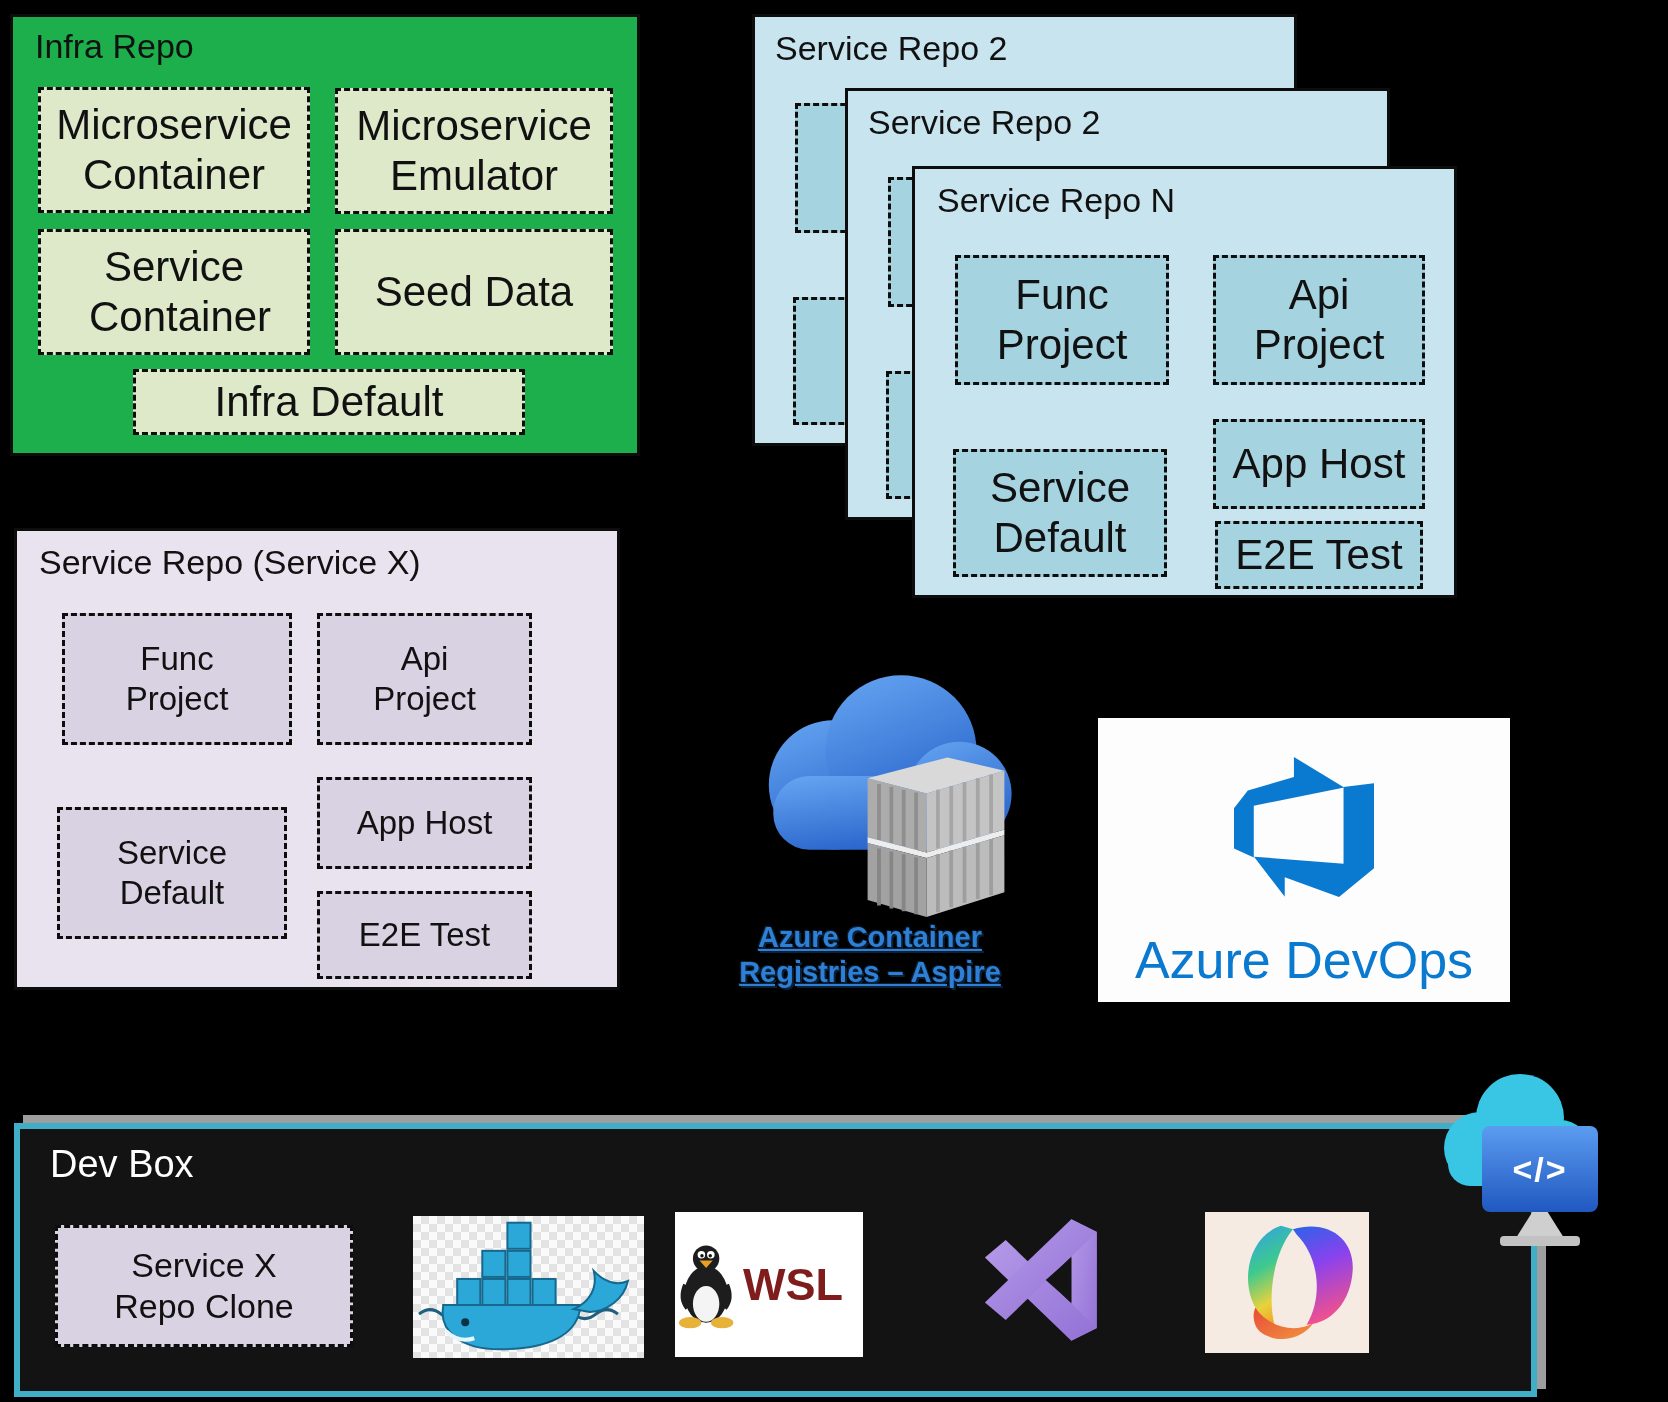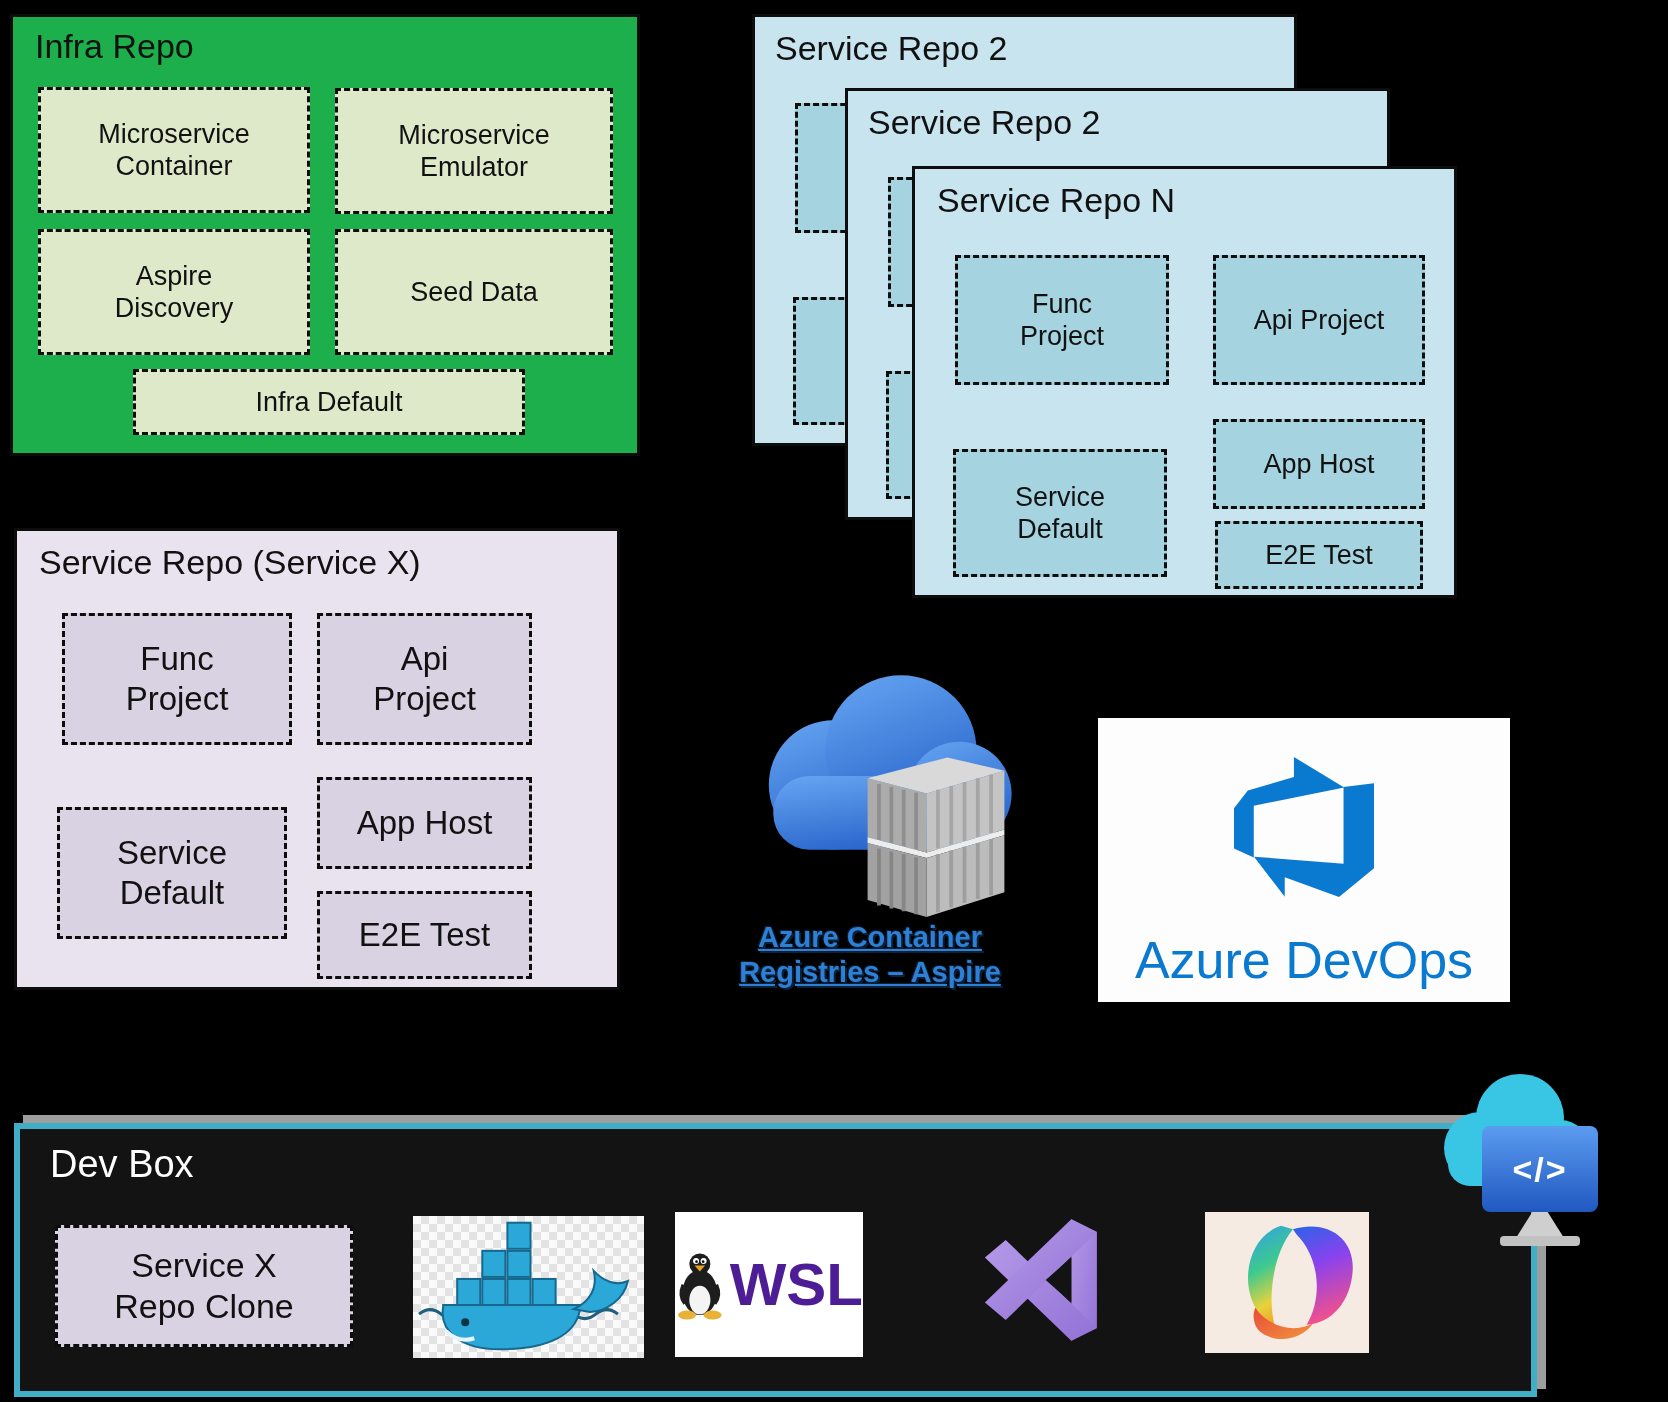--- a/index.html
+++ b/index.html
@@ -5,21 +5,21 @@
   html,body{margin:0;padding:0;background:#000;}
   #stage{
     position:relative;width:1656px;height:1402px;background:var(--bg,#000);
     font-family:"Liberation Sans","DejaVu Sans",sans-serif;overflow:hidden;
   }
   .panel{position:absolute;border:3px solid #0d0d0d;box-sizing:border-box;}
   .panel-title{position:absolute;font-size:34px;color:#111;white-space:nowrap;}
   .ibox{
     position:absolute;border:3px dashed #0d0d0d;box-sizing:border-box;
     display:flex;align-items:center;justify-content:center;text-align:center;
-    font-size:27px;color:#111;line-height:1.2;
+    font-size:42px;color:#111;line-height:1.2;
   }
   .ibox span{display:block;}
   .green-panel{background:var(--green);}
   .green-item{background:var(--green-item);}
   .blue-panel{background:var(--blue-panel);}
   .blue-item{background:var(--blue-item);}
   .purple-panel{background:var(--purple-panel);}
   .purple-item{background:var(--purple-item);}
   .mw140{max-width:140px;} .mw170{max-width:170px;} .mw250{max-width:250px;} .mw225{max-width:225px;}
   
@@ -43,21 +43,21 @@
   }
   #devbox-title{position:absolute;left:30px;top:14px;font-size:38px;color:#fff;}
   #repo-clone-box{left:35px;top:96px;width:298px;height:122px;font-size:34px;}
   .tile{position:absolute;box-sizing:border-box;}
   #docker-tile{left:393px;top:87px;width:231px;height:142px;
     background-image:
       linear-gradient(45deg,#e3e3e3 25%,transparent 25%,transparent 75%,#e3e3e3 75%),
       linear-gradient(45deg,#e3e3e3 25%,#fafafa 25%,#fafafa 75%,#e3e3e3 75%);
     background-size:16px 16px;background-position:0 0,8px 8px;background-color:#fafafa;}
   #wsl-tile{left:655px;top:83px;width:188px;height:145px;background:#fff;display:flex;align-items:center;}
-  #wsl-text{font-size:60px;font-weight:700;color:#4c1d95;margin-left:2px;}
+  #wsl-text{font-size:45px;font-weight:700;color:#7f1d1d;margin-left:2px;}
   #vs-tile{left:900px;top:71px;width:245px;height:160px;}
   #copilot-tile{left:1185px;top:83px;width:164px;height:141px;background:#f6ebe3;display:flex;align-items:center;justify-content:center;}
   
   #devbox-icon{position:absolute;left:1418px;top:1062px;width:200px;height:190px;z-index:9;}
   #devbox-monitor{
     position:absolute;left:64px;top:64px;width:116px;height:86px;border-radius:8px;
     background:linear-gradient(180deg,var(--monitor-blue-1),var(--monitor-blue-2));
     display:flex;align-items:center;justify-content:center;
     font-size:34px;font-weight:700;color:#fff;letter-spacing:2px;
   }
@@ -74,21 +74,21 @@
 
   <div class="panel green-panel" style="left:10px;top:14px;width:630px;height:442px;">
     <div class="panel-title" style="left:22px;top:10px;">Infra Repo</div>
     <div class="ibox green-item" style="left:25px;top:70px;width:272px;height:126px;">
       <span class="mw250">Microservice Container</span>
     </div>
     <div class="ibox green-item" style="left:322px;top:71px;width:278px;height:126px;">
       <span class="mw250">Microservice Emulator</span>
     </div>
     <div class="ibox green-item" style="left:25px;top:212px;width:272px;height:126px;">
-      <span class="mw170">Aspire Discovery</span>
+      <span class="mw170">Service Container</span>
     </div>
     <div class="ibox green-item" style="left:322px;top:212px;width:278px;height:126px;">
       <span>Seed Data</span>
     </div>
     <div class="ibox green-item" style="left:120px;top:352px;width:392px;height:66px;">
       <span>Infra Default</span>
     </div>
   </div>
 
   <div class="panel blue-panel" style="left:752px;top:14px;width:545px;height:432px;z-index:1;">

